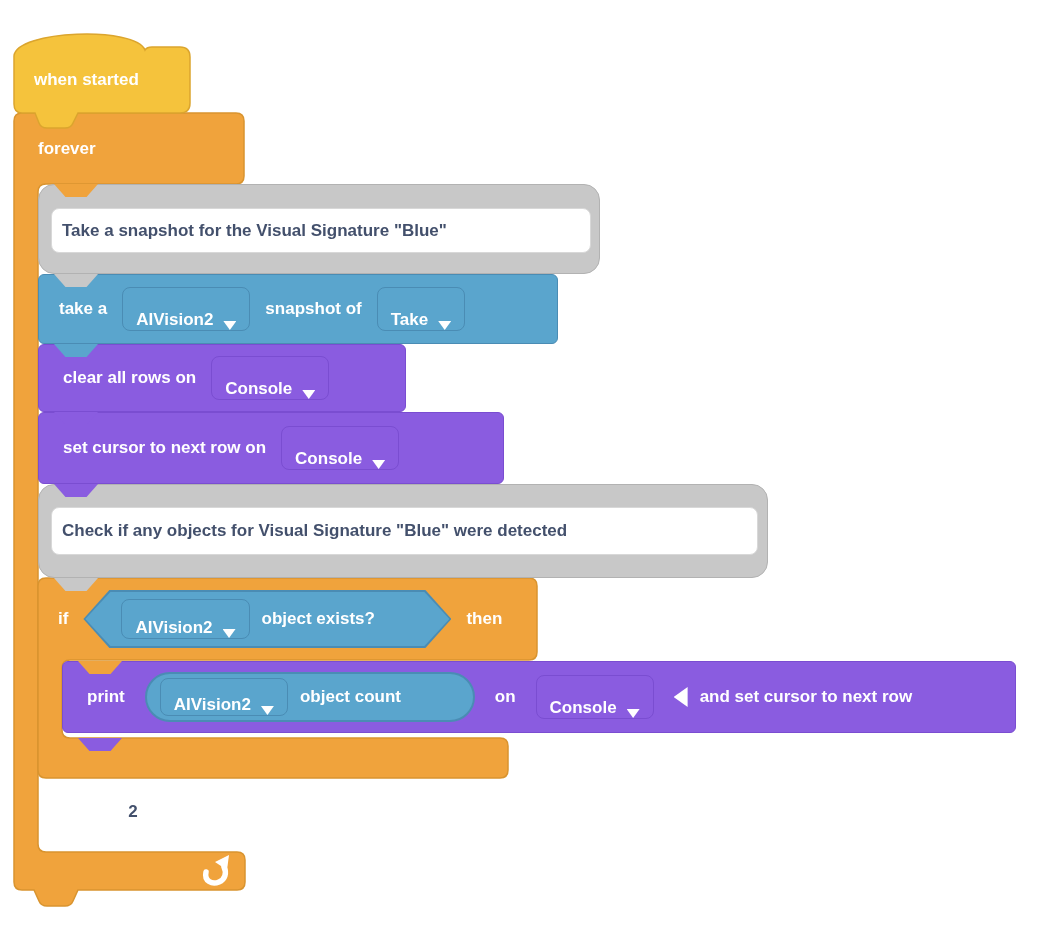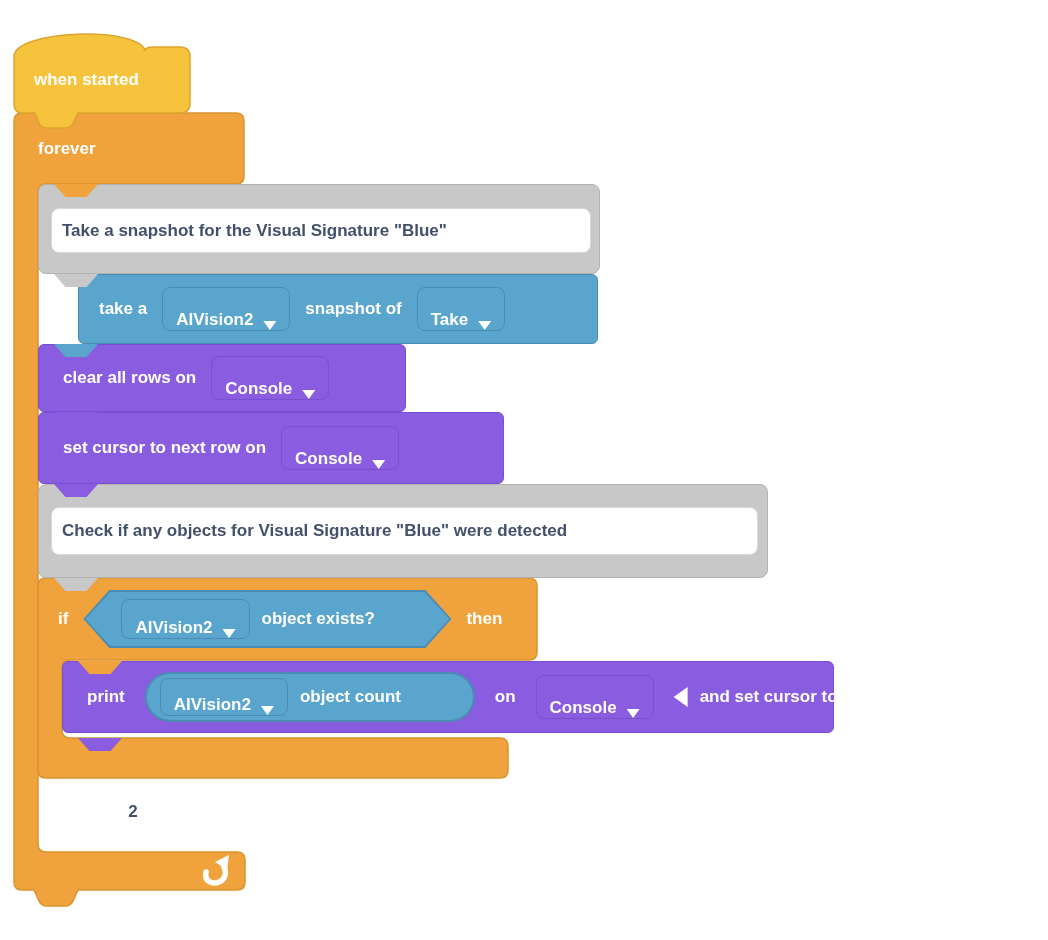--- a/index.html
+++ b/index.html
@@ -3,24 +3,24 @@
 <meta charset="utf-8">
 <style>
   html,body{margin:0;padding:0;background:#ffffff;}
   .canvas{
     position:relative;width:1048px;height:940px;background:#ffffff;overflow:hidden;
     font-family:"Liberation Sans", sans-serif;font-weight:bold;
   }
   .shape-layer{position:absolute;left:0;top:0;width:1048px;height:940px;}
   .blk{position:absolute;box-sizing:border-box;border-radius:6px;display:flex;align-items:center;gap:15px;padding-left:20px;}
   .blk-label{color:#ffffff;font-size:17px;white-space:nowrap;}
-  .comment{position:absolute;box-sizing:border-box;background:var(--comment-fill);border:1px solid var(--comment-stroke);border-radius:8px;}
+  .comment{position:absolute;box-sizing:border-box;background:var(--comment-fill);border:1px solid var(--comment-stroke);border-radius:16px;}
   .comment-field{position:absolute;box-sizing:border-box;background:#ffffff;border:1px solid #d8d8d8;border-radius:8px;
     display:flex;align-items:center;padding-left:10px;color:var(--comment-text);font-size:17px;white-space:nowrap;}
-  .blue{background:var(--sensing-fill);border:1px solid var(--sensing-stroke);margin-left:40px;}
+  .blue{background:var(--sensing-fill);border:1px solid var(--sensing-stroke);}
   .purple{background:var(--console-fill);border:1px solid var(--console-stroke);padding-left:24px;}
   .dd{display:flex;align-items:flex-end;justify-content:center;gap:10px;box-sizing:border-box;
       border-radius:8px;padding:0 13px;color:#fff;font-size:17px;white-space:nowrap;}
   .dd-blue{border:1px solid var(--sensing-stroke);height:44px;}
   .dd-purple{border:1px solid var(--console-stroke);height:44px;}
   .dd-arrow{width:13px;height:9px;background:#ffffff;clip-path:polygon(0 0,100% 0,50% 100%);flex:0 0 auto;}
   .hex-outer{width:368px;height:58px;background:var(--sensing-stroke);
       clip-path:polygon(26px 0,calc(100% - 26px) 0,100% 50%,calc(100% - 26px) 100%,26px 100%,0 50%);
       position:relative;flex:0 0 auto;}
   .hex-inner{position:absolute;left:2px;top:2px;right:2px;bottom:2px;background:var(--sensing-fill);
@@ -106,21 +106,21 @@
         <div class="dd dd-blue">
           <span>AIVision2</span>
           <span class="dd-arrow"></span>
         </div>
         <span class="blk-label">object exists?</span>
       </div>
     </div>
     <span class="blk-label">then</span>
   </div>
 
-  <div class="blk purple" style="left:62px;top:661px;width:772px;height:72px;gap:20px;">
+  <div class="blk purple" style="left:62px;top:661px;width:954px;height:72px;gap:20px;">
     <span class="blk-label">print</span>
     <div class="oval">
       <div class="dd dd-blue">
         <span>AIVision2</span>
         <span class="dd-arrow"></span>
       </div>
       <span class="blk-label">object count</span>
     </div>
     <span class="blk-label">on</span>
     <div class="dd dd-purple">

